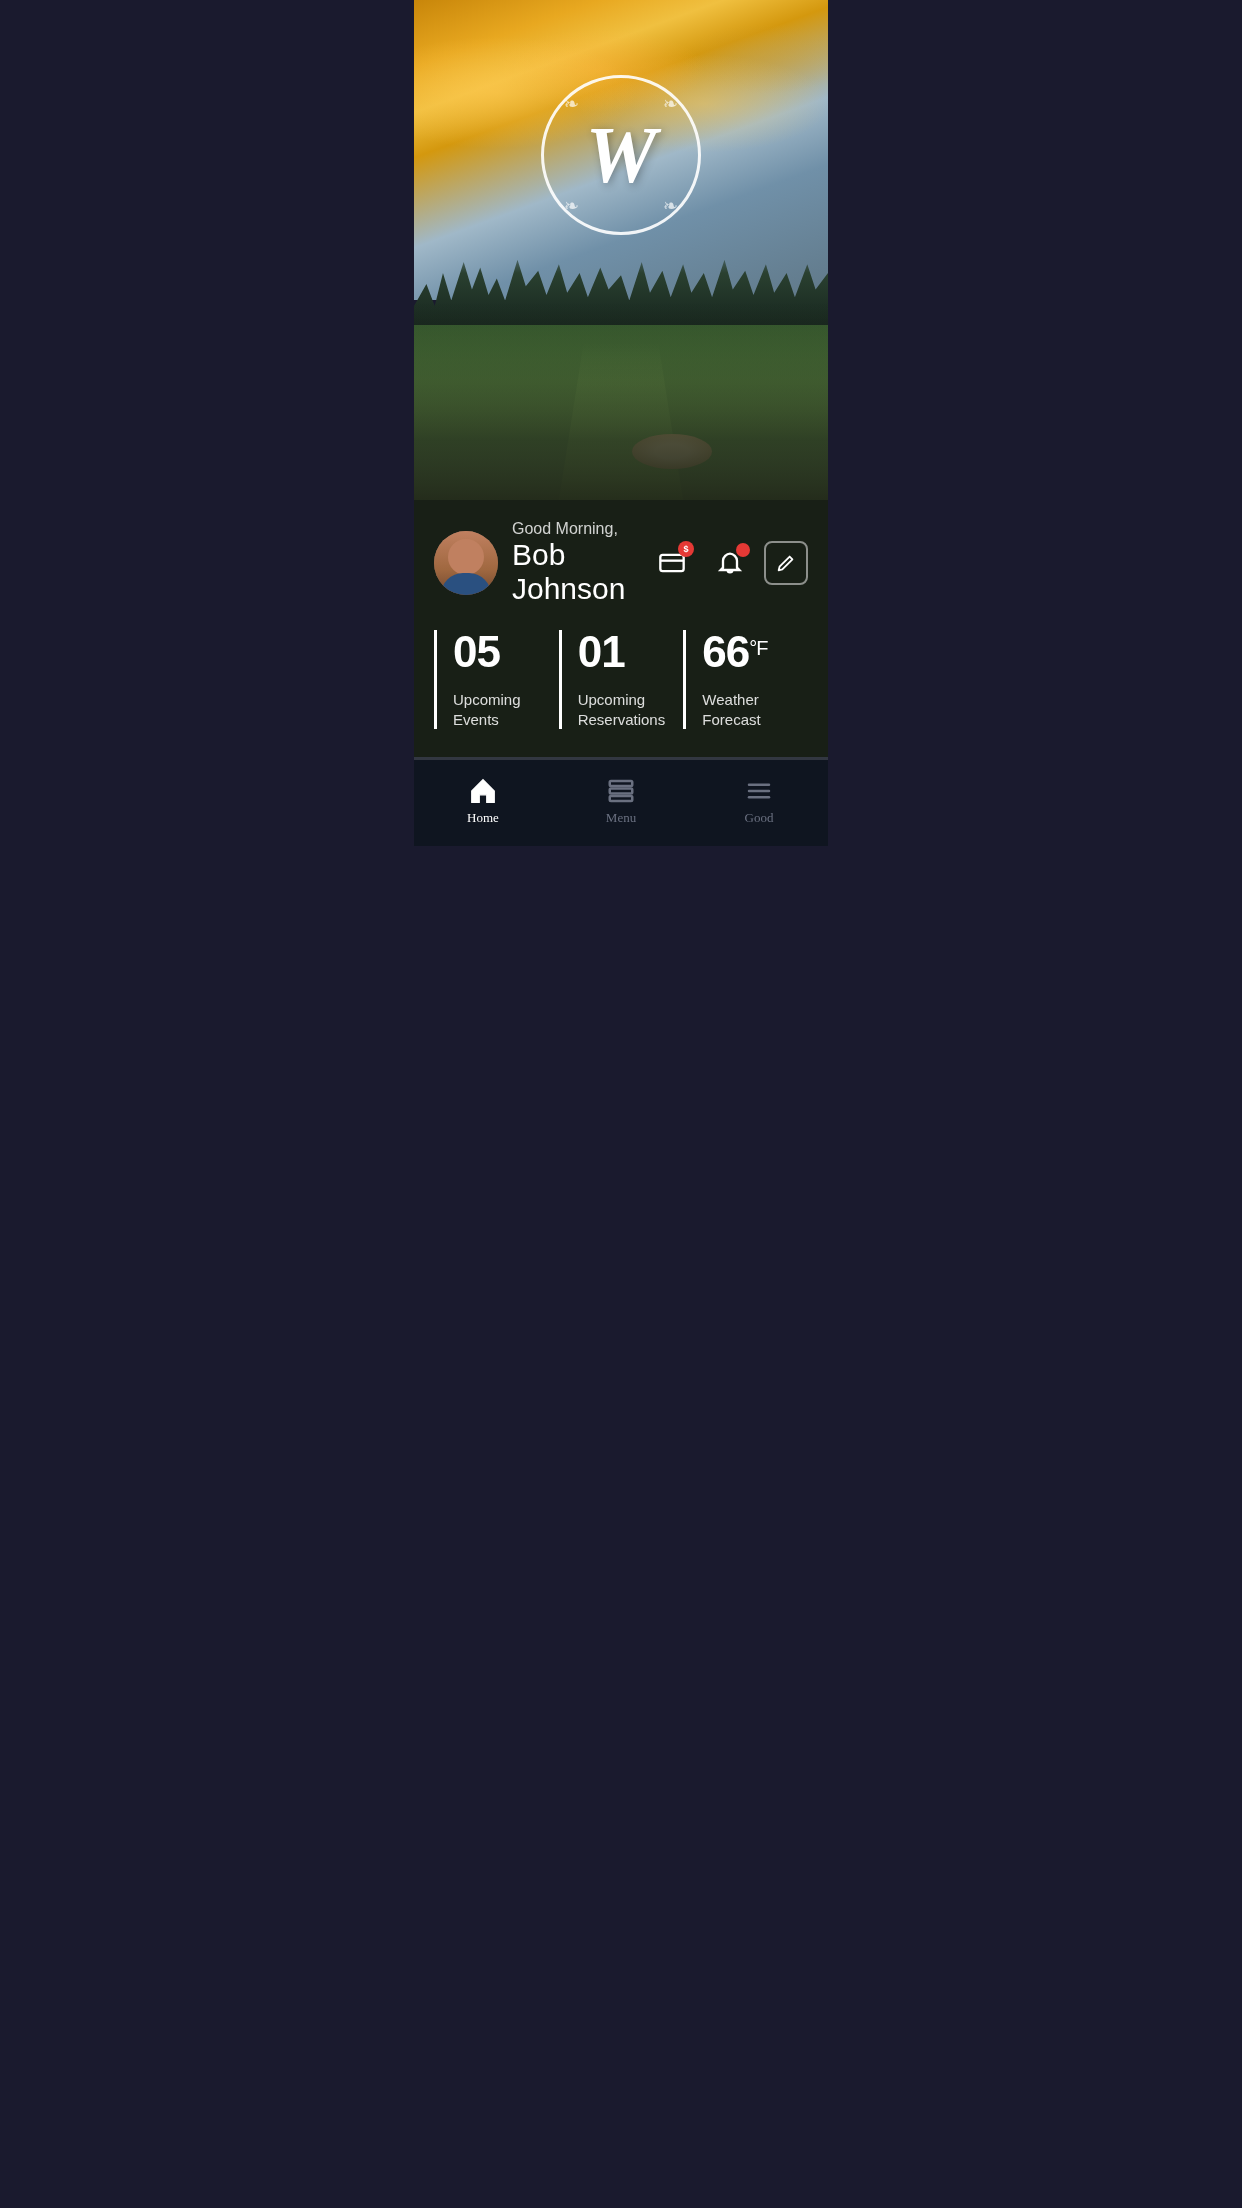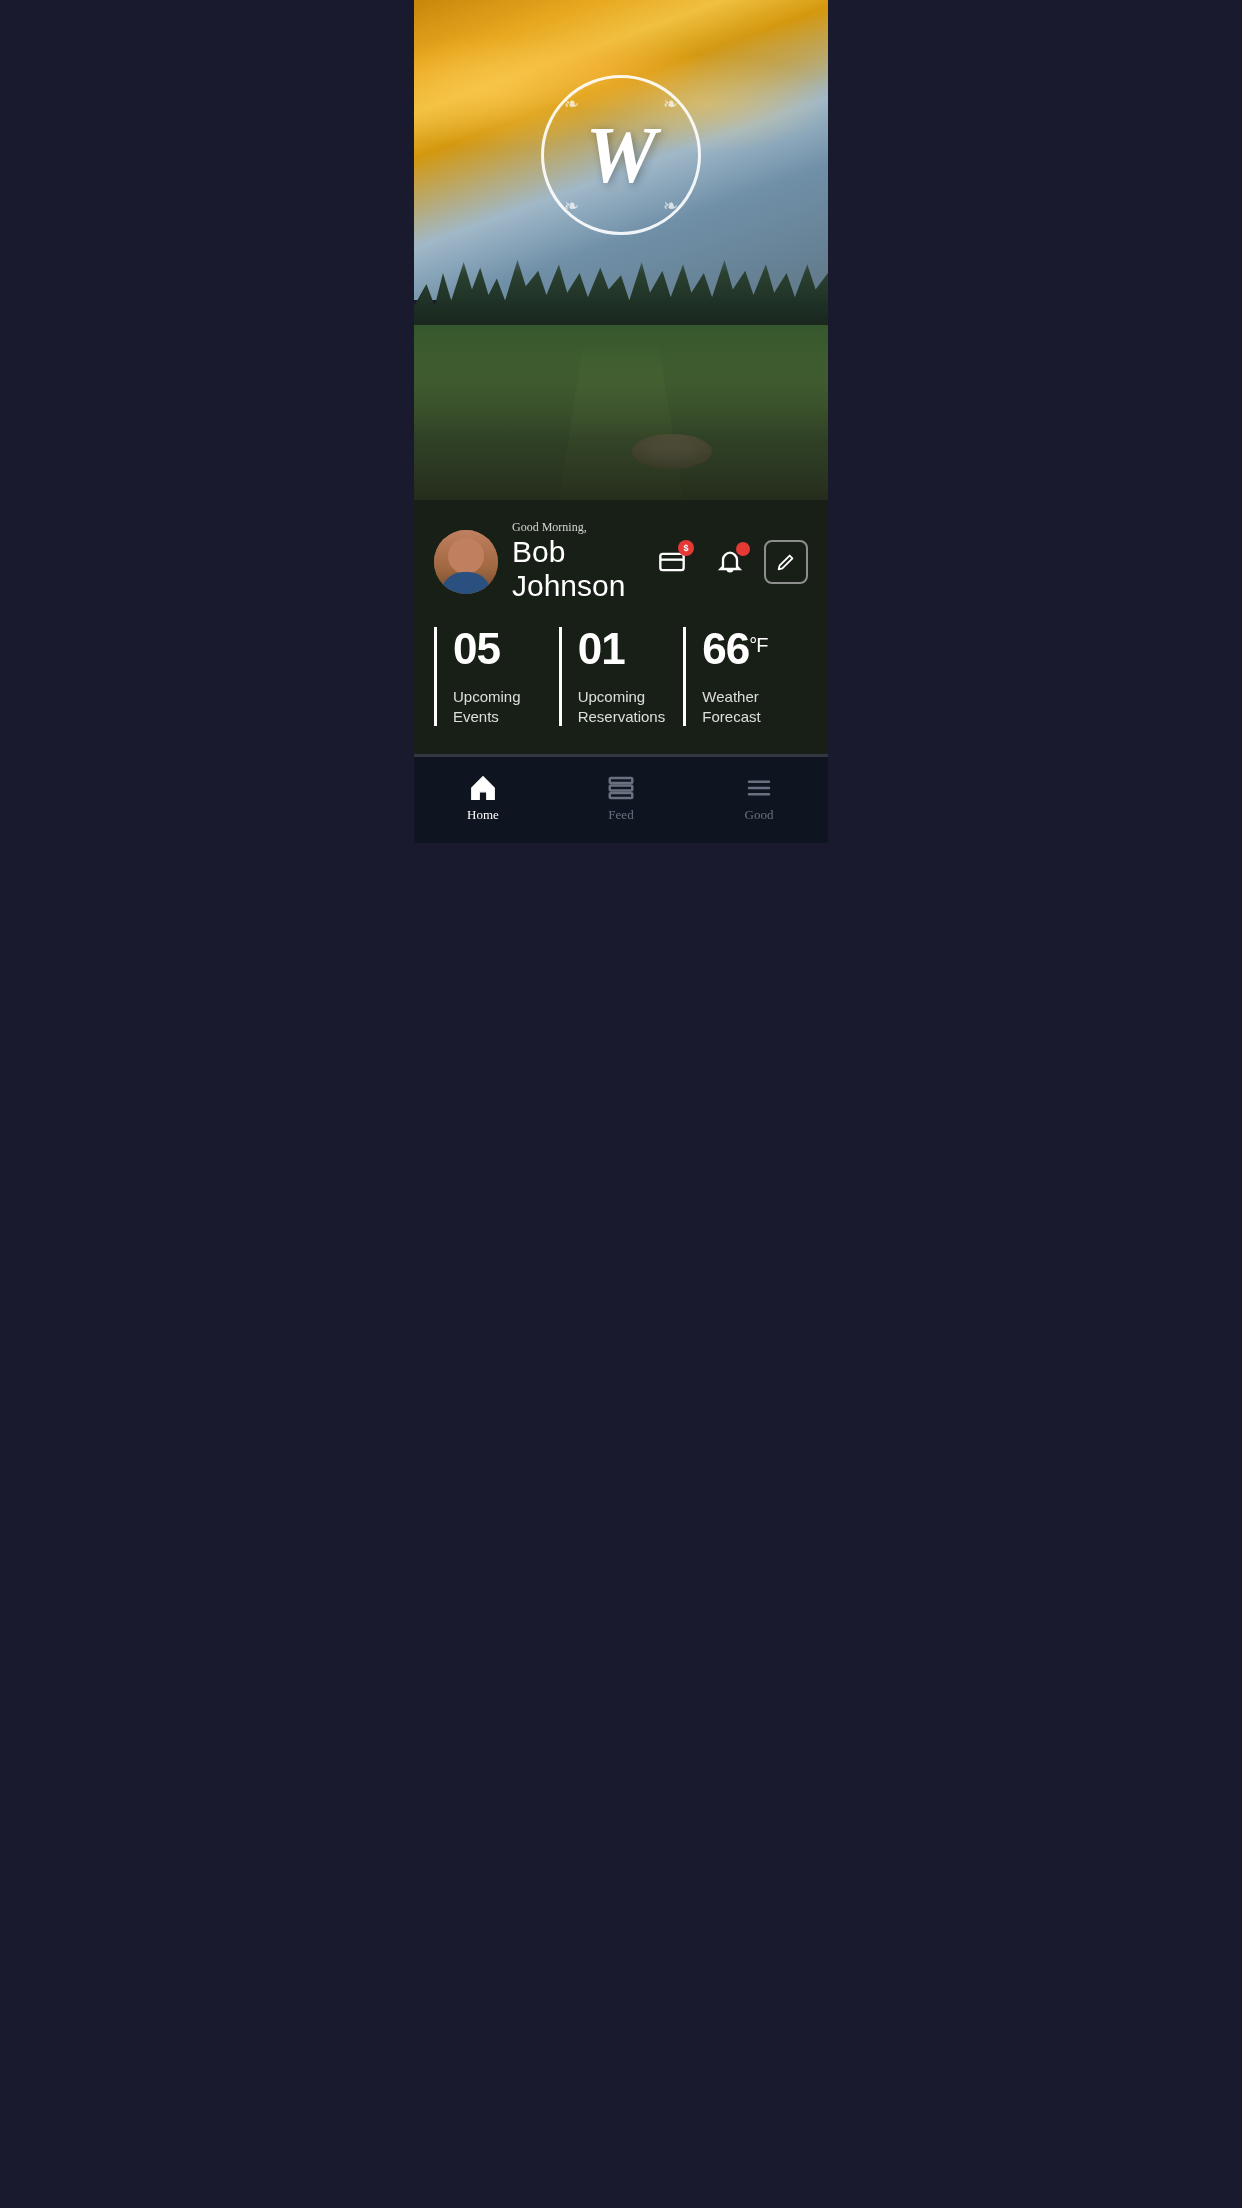--- a/index.html
+++ b/index.html
@@ -247,23 +247,22 @@
       border-radius: 25px 25px 0 0;
     }
 
     .greeting-text {
       display: flex;
       flex-direction: column;
     }
 
     .greeting-label {
       color: rgba(255,255,255,0.8);
-      font-size: 12px;
+      font-size: 16px;
       font-weight: 400;
-      font-family: Liberation Serif, serif;
     }
 
     .greeting-name {
       color: white;
       font-size: 30px;
       font-weight: 400;
     }
 
     .action-icons {
       display: flex;
@@ -501,21 +500,21 @@
       <path d="M3 12L12 3L21 12V21H15V15H9V21H3V12Z"></path>
     </svg>
     <span class="nav-label">Home</span>
   </div>
   <div class="nav-item inactive">
     <svg viewBox="0 0 24 24" fill="none" stroke="#6a7080" stroke-width="2">
       <rect x="3" y="4" width="18" height="4" rx="1"></rect>
       <rect x="3" y="10" width="18" height="4" rx="1"></rect>
       <rect x="3" y="16" width="18" height="4" rx="1"></rect>
     </svg>
-    <span class="nav-label">Feed</span>
+    <span class="nav-label">Menu</span>
   </div>
   <div class="nav-item inactive">
     <svg viewBox="0 0 24 24" fill="none" stroke="#6a7080" stroke-width="2.5" stroke-linecap="round">
       <line x1="4" y1="7" x2="20" y2="7"></line>
       <line x1="4" y1="12" x2="20" y2="12"></line>
       <line x1="4" y1="17" x2="20" y2="17"></line>
     </svg>
     <span class="nav-label">Good</span>
   </div>
 </div>

